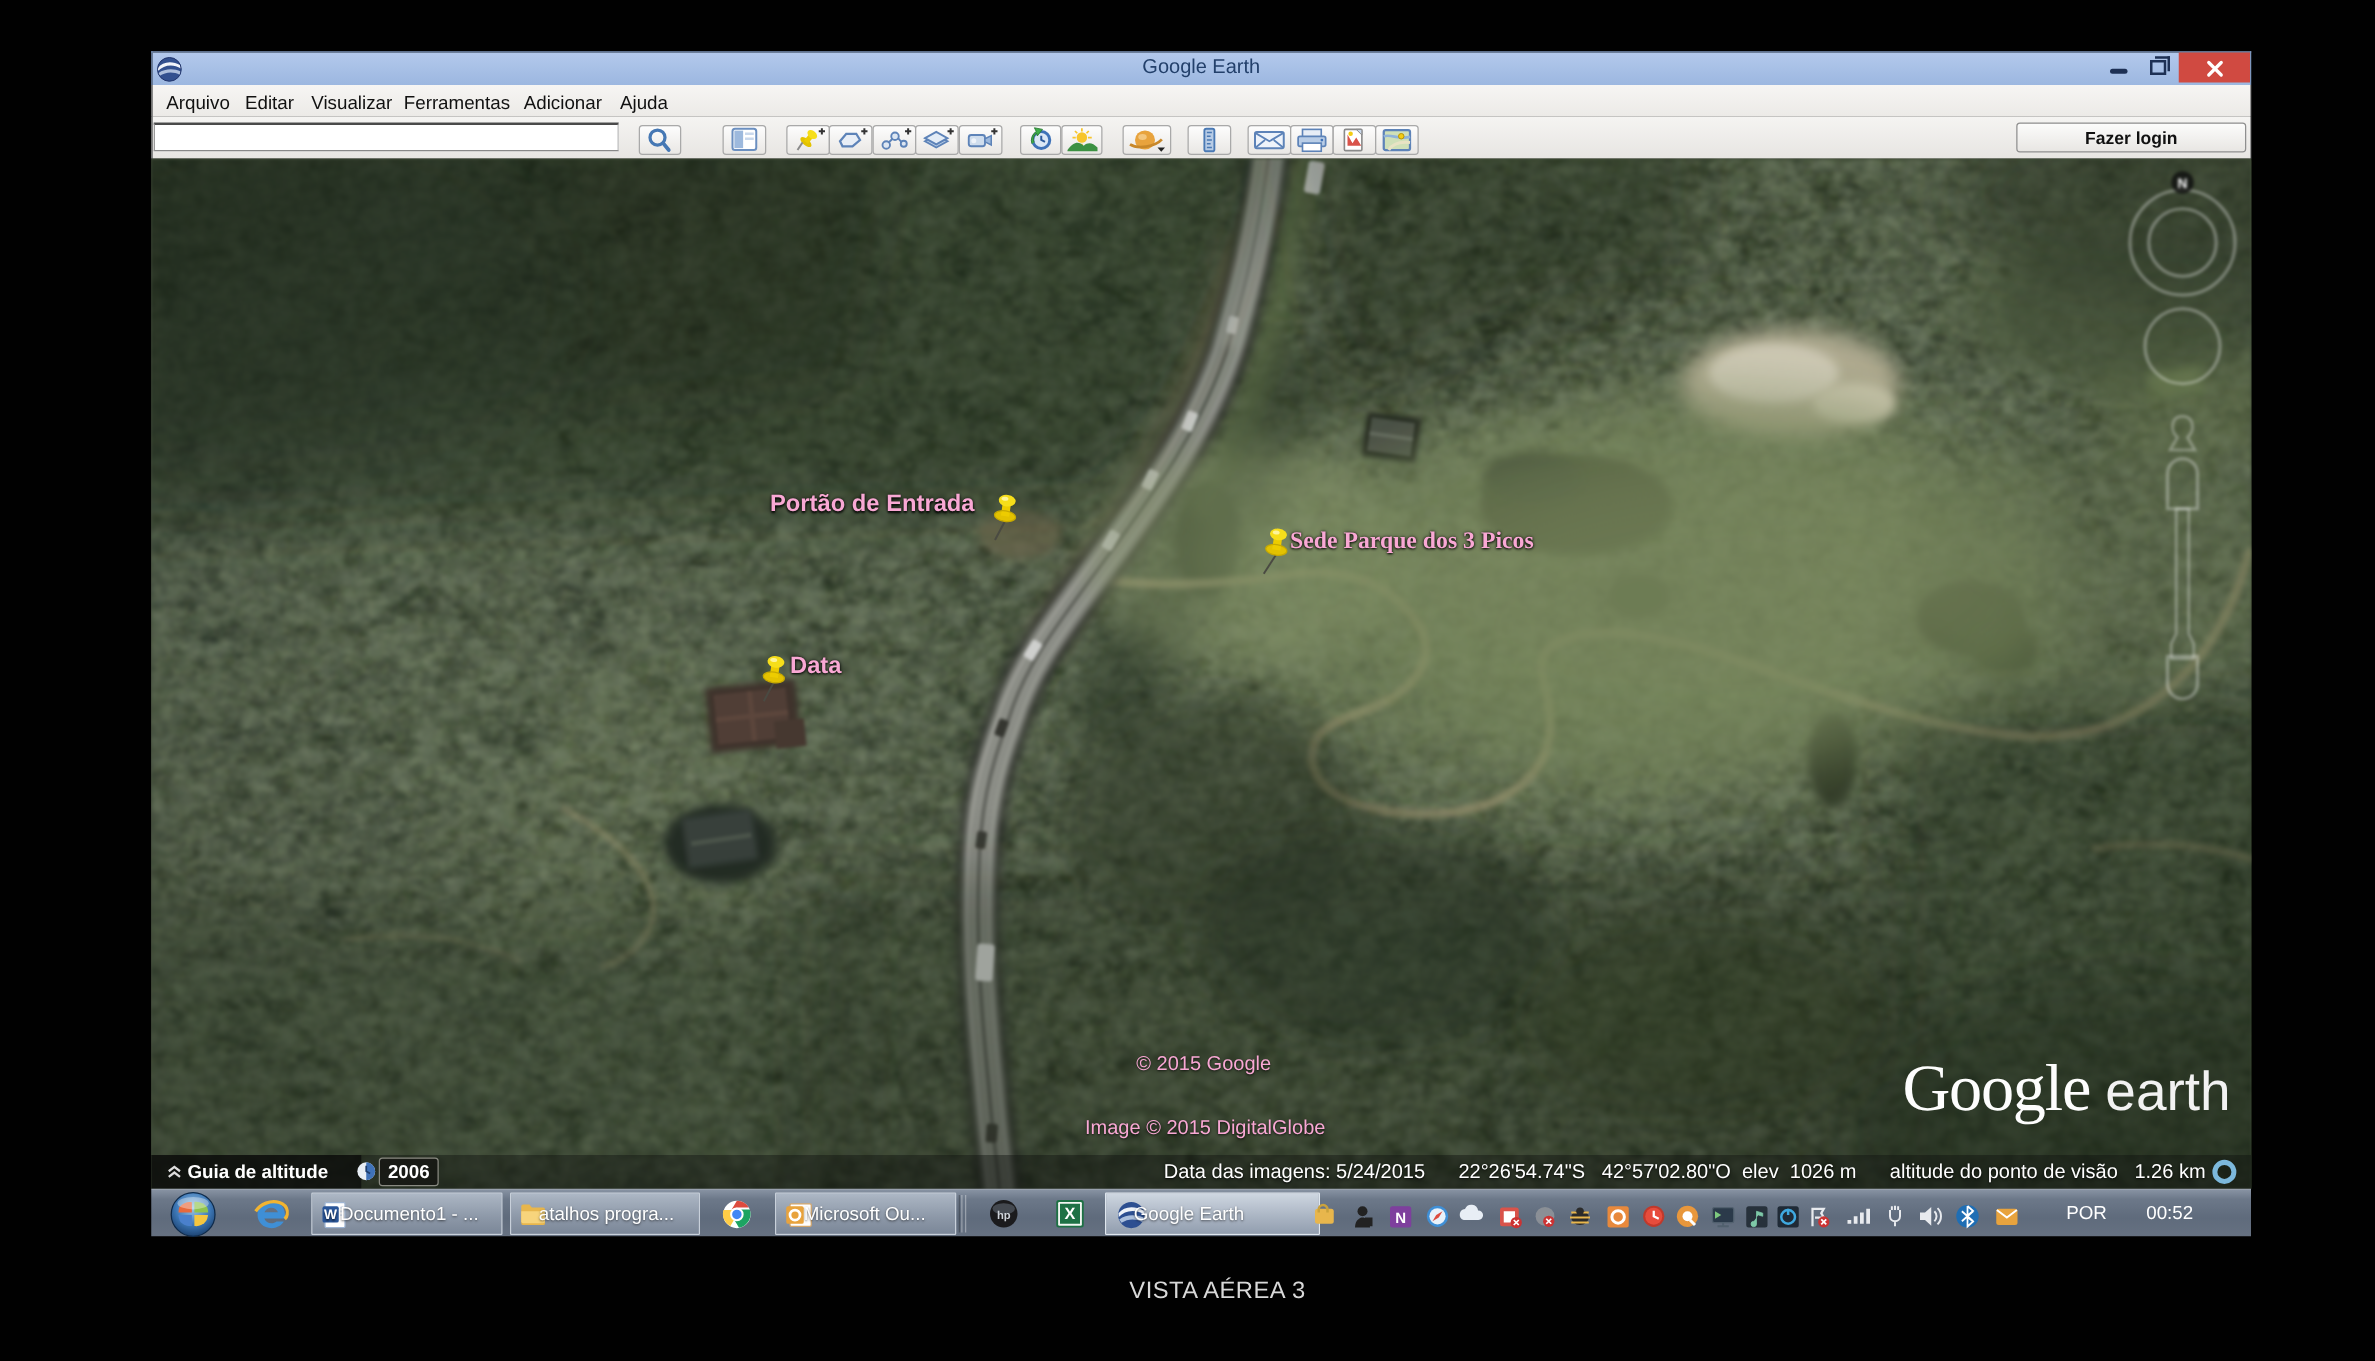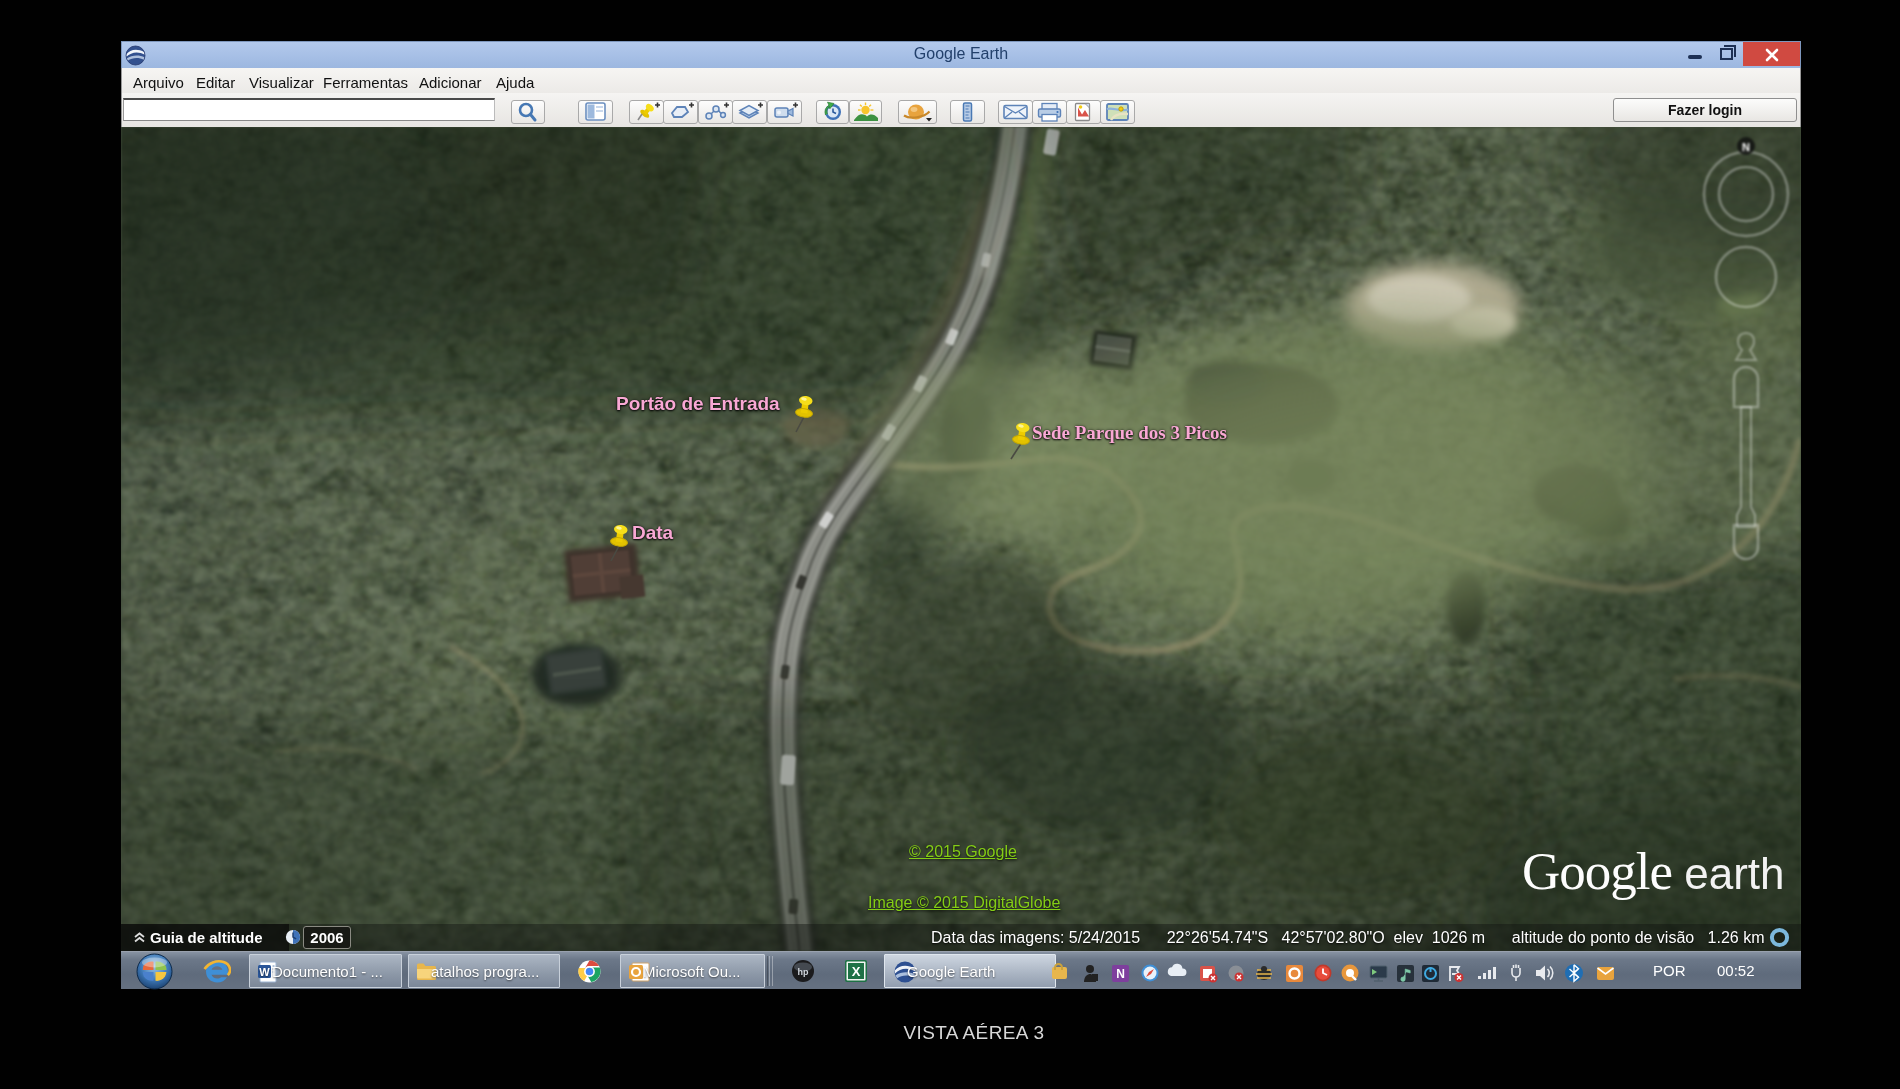--- a/index.html
+++ b/index.html
@@ -31,21 +31,21 @@
     background:linear-gradient(#fdfdfd,#e9e7e4); }
   #loginbtn { position:absolute; left:1491px; top:5px; width:184px; height:24px;
     background:linear-gradient(#fcfcfb,#e8e6e3); border:1px solid #8f8f8f; border-radius:3px;
     font-size:14px; font-weight:bold; color:#111; text-align:center; line-height:22px; }
   
   #mapsvg { filter:blur(1.3px); }
   #map { position:absolute; left:0; top:86px; width:1680px; height:824px; background:#45523f; overflow:hidden; }
   .pin { position:absolute; }
   .mlabel { position:absolute; color:#f9a8d4; font-size:19px; font-weight:bold;
     text-shadow:0 1px 2px rgba(0,0,0,.9), 0 0 3px rgba(0,0,0,.8); white-space:nowrap; }
-  .copy { position:absolute; color:#84cc16; font-size:16px; text-shadow:0 1px 2px rgba(0,0,0,.8); white-space:nowrap;text-decoration:underline;}
+  .copy { position:absolute; color:#f9a8d4; font-size:16px; text-shadow:0 1px 2px rgba(0,0,0,.8); white-space:nowrap;}
   #gelogo { position:absolute; left:1401px; top:714px; color:#fdfdfd; white-space:nowrap; }
   #gelogo .g { font-family:"Liberation Serif", serif; font-size:53px; letter-spacing:-1px;}
   #gelogo .e { font-size:44px; color:#f2f2f2; letter-spacing:0px;margin-top:21px; }
   
   #statusbar { position:absolute; left:0; top:797px; width:1680px; height:27px; background:rgba(15,16,14,.42); }
   #guia { position:absolute; left:0; top:0; width:168px; height:27px; background:rgba(5,5,5,.62);
     color:#fff; font-size:15px; font-weight:bold; line-height:27px; }
   #y2006 { position:absolute; left:182px; top:2px; width:48px; height:23px; background:rgba(20,20,18,.75);
     border:1px solid #8a8a82; border-radius:3px; color:#fff; font-size:15px; font-weight:bold;
     text-align:center; line-height:21px; }

